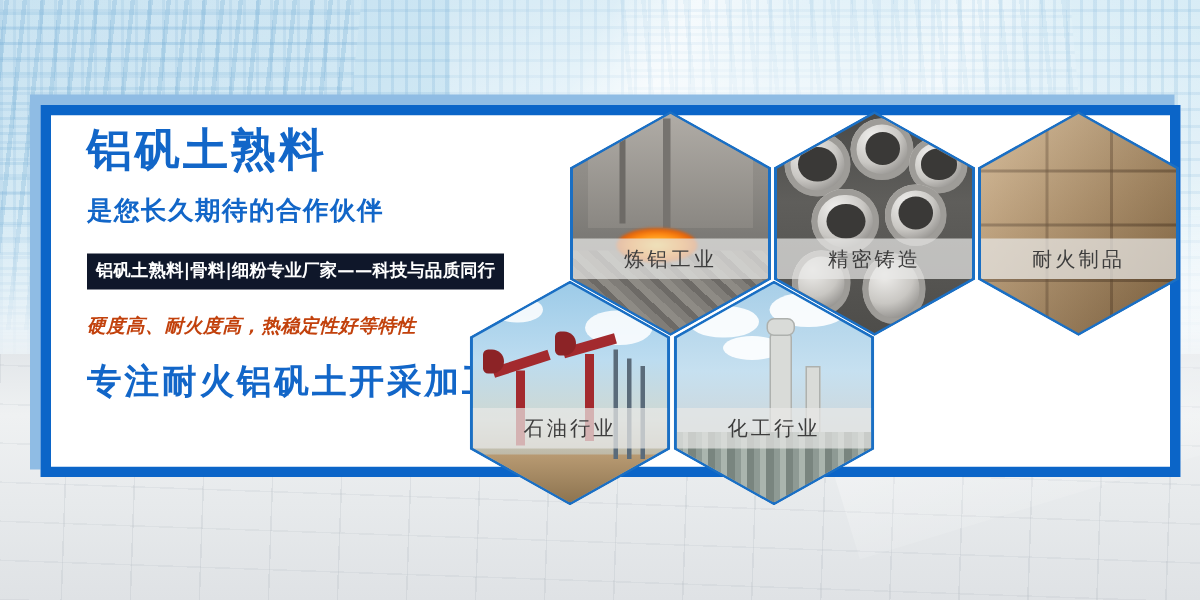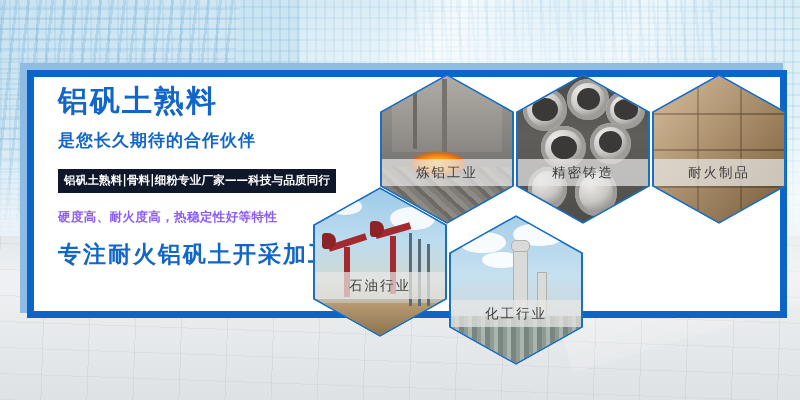--- a/index.html
+++ b/index.html
@@ -51,21 +51,21 @@
 
   
   .copy{position:absolute;left:58px;top:86px;width:330px;}
   .watermark{position:absolute;left:62px;top:92px;
     font-size:48px;font-weight:700;letter-spacing:2px;color:#e9ebed;
     font-family:"DejaVu Sans","Liberation Sans",sans-serif;white-space:nowrap;}
   .title{position:relative;font-size:30px;font-weight:700;color:#1266c8;letter-spacing:2px;line-height:1;}
   .subtitle{position:relative;margin-top:13px;font-size:17px;font-weight:700;color:#1266c8;letter-spacing:1px;}
   .tagbar{position:relative;margin-top:17px;display:inline-block;background:#0f172a;color:#ffffff;
     font-size:11.5px;font-weight:700;padding:4px 6px 5px 6px;letter-spacing:.2px;white-space:nowrap;}
-  .feature{position:relative;margin-top:16px;font-size:12.5px;font-weight:700;color:#8b5cf6;letter-spacing:.4px;}
+  .feature{position:relative;margin-top:16px;font-size:12.5px;font-weight:700;color:#c2410c;letter-spacing:.4px;font-style:italic;}
   .headline{position:relative;margin-top:13px;font-size:23px;font-weight:700;color:#1266c8;letter-spacing:2px;}
 
   
   .hexwrap{position:absolute;left:0;top:0;width:800px;height:400px;}
   .hex{position:absolute;width:134px;height:150px;
     clip-path:polygon(50% 0%,100% 25%,100% 75%,50% 100%,0% 75%,0% 25%);}
   .hex-border{position:absolute;inset:0;background:#1a6fc4;
     clip-path:polygon(50% 0%,100% 25%,100% 75%,50% 100%,0% 75%,0% 25%);}
   .hex-img{position:absolute;left:2px;top:2px;right:2px;bottom:2px;
     clip-path:polygon(50% 0%,100% 25%,100% 75%,50% 100%,0% 75%,0% 25%);
@@ -218,21 +218,21 @@
           <div class="jackhead" style="left:42%;top:22%;width:14px;height:16px"></div>
           <div class="jack" style="left:58%;top:32%;width:6px;height:40%"></div>
           <div class="tower" style="left:72%;top:30%;height:50%"></div>
           <div class="tower" style="left:79%;top:34%;height:46%"></div>
           <div class="tower" style="left:86%;top:38%;height:42%"></div>
         </div>
         <div class="hex-label">石油行业</div>
       </div>
     </div>
 
-    <div class="hex" style="left:449px;top:187px;margin-top:28px;">
+    <div class="hex" style="left:449px;top:187px;">
       <div class="hex-border"></div>
       <div class="hex-img">
         <div class="sc sc-chem">
           <div class="cloud" style="left:6%;top:10%;width:36%;height:15%"></div>
           <div class="cloud" style="left:48%;top:4%;width:40%;height:16%"></div>
           <div class="cloud" style="left:24%;top:24%;width:30%;height:11%"></div>
           <div class="stack" style="left:48%;top:22%;width:13px;height:46%;border-radius:4px 4px 0 0"></div>
           <div class="stack" style="left:46%;top:16%;width:17px;height:10px;border-radius:5px"></div>
           <div class="stack" style="left:66%;top:38%;width:8px;height:30%"></div>
           <div class="plant"></div>

